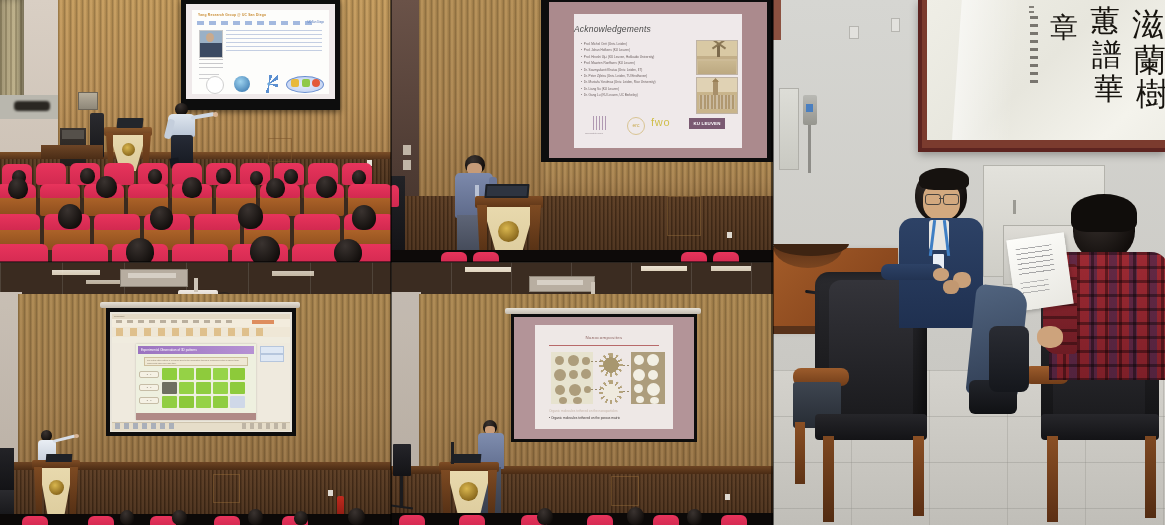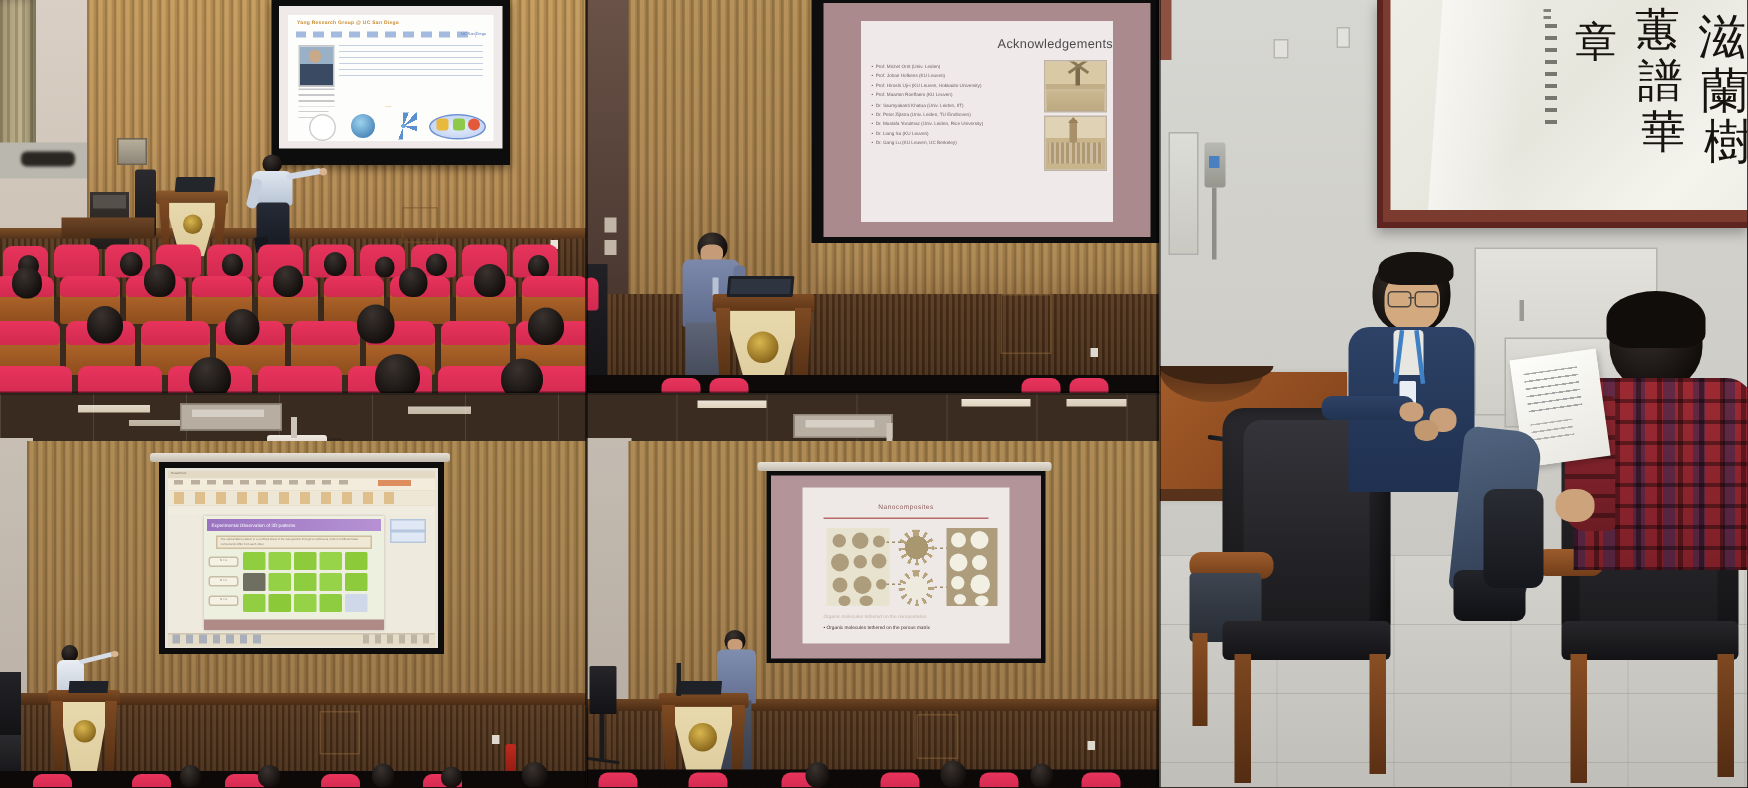--- a/index.html
+++ b/index.html
@@ -246,21 +246,21 @@
     <div class="abs" style="left:0;top:0;width:28px;height:262px;background:linear-gradient(180deg,#6a5248,#3f2f28);"></div>
     <div class="abs wood-wall" style="left:28px;top:0;width:125px;height:200px;filter:brightness(.92);"></div>
     <div class="abs" style="left:153px;top:0;width:229px;height:200px;background:#6a5349;"></div>
     <div class="abs wood-wall" style="left:153px;top:158px;width:229px;height:42px;filter:brightness(.9);"></div>
     <div class="abs wood-dark" style="left:0;top:196px;width:382px;height:66px;"></div>
 
     <div class="abs scr-frame" style="left:150px;top:0;width:232px;height:162px;">
       <div class="abs" style="left:8px;top:2px;width:218px;height:156px;background:#ab8a8d;"></div>
       <div class="abs scr-surface" style="left:33px;top:14px;width:168px;height:134px;">
 
-        <div class="abs" style="left:0;top:10px;width:168px;text-align:right;font-size:8.5px;color:#4a4a4a;letter-spacing:.2px;">Acknowledgements</div>
+        <div class="abs" style="left:0;top:10px;width:168px;text-align:left;font-size:8.5px;color:#4a4a4a;letter-spacing:.2px;font-style:italic;">Acknowledgements</div>
 
         <div class="abs" style="left:7px;top:27px;width:106px;">
           <div style="font-size:3.1px;line-height:6.4px;color:#6b5f5f;">
             <div>•&nbsp; <span>Prof. Michel Orrit (Univ. Leiden)</span></div>
             <div>•&nbsp; <span>Prof. Johan Hofkens (KU Leuven)</span></div>
             <div>•&nbsp; <span>Prof. Hiroshi Uji-i (KU Leuven, Hokkaido University)</span></div>
             <div>•&nbsp; <span>Prof. Maarten Roeffaers (KU Leuven)</span></div>
             <div>•&nbsp; <span>Dr. Saumyakanti Khatua (Univ. Leiden, IIT)</span></div>
             <div>•&nbsp; <span>Dr. Peter Zijlstra (Univ. Leiden, TU Eindhoven)</span></div>
             <div>•&nbsp; <span>Dr. Mustafa Yorulmaz (Univ. Leiden, Rice University)</span></div>
@@ -279,20 +279,30 @@
 
         <div class="abs" style="left:122px;top:63px;width:40px;height:35px;border:.6px solid #bfb3a5;
                     background:linear-gradient(180deg,#e0d2b4 0 40%,#c9b58c 40% 100%);overflow:hidden;">
           <div class="abs" style="left:16px;top:2px;width:5px;height:16px;background:#a8906a;"></div>
           <div class="abs" style="left:15px;top:0px;width:7px;height:4px;background:#9a8158;clip-path:polygon(50% 0,100% 100%,0 100%);"></div>
           <div class="abs" style="left:2px;top:17px;width:36px;height:14px;background:#b09870;"></div>
           <div class="abs" style="left:2px;top:17px;width:36px;height:14px;
                background:repeating-linear-gradient(90deg,rgba(255,255,255,.35) 0 1.5px,transparent 1.5px 3.5px);"></div>
         </div>
 
+        <div class="abs" style="left:5px;top:101px;width:160px;height:26px;">
+          <div class="abs" style="left:14px;top:1px;width:13px;height:14px;
+               background:repeating-linear-gradient(90deg,#9c7fa0 0 1.5px,transparent 1.5px 3px);opacity:.75;"></div>
+          <div class="abs" style="left:6px;top:17px;font-size:2.2px;color:#8e8288;">Universiteit Leiden</div>
+          <div class="abs" style="left:48px;top:2px;width:16px;height:16px;border-radius:50%;
+               border:1px solid #d9c493;color:#c9a94f;font-size:5px;text-align:center;line-height:15px;">erc</div>
+          <div class="abs" style="left:72px;top:1px;font-size:11px;color:#cfbe4a;font-weight:300;letter-spacing:.8px;">fwo</div>
+          <div class="abs" style="left:110px;top:3px;width:36px;height:11px;background:#7a5a72;
+               color:#fff;font-size:4.4px;font-weight:bold;text-align:center;line-height:11px;letter-spacing:.2px;">KU LEUVEN</div>
+        </div>
       </div>
     </div>
 
     <div class="abs" style="left:12px;top:145px;width:8px;height:10px;background:#c0b5a6;"></div>
     <div class="abs" style="left:12px;top:160px;width:8px;height:10px;background:#c0b5a6;"></div>
     <div class="abs" style="left:276px;top:196px;width:32px;height:38px;border:1px solid rgba(150,110,60,.45);"></div>
     <div class="abs" style="left:336px;top:232px;width:5px;height:6px;background:#ded9d0;"></div>
 
     <div class="abs" style="left:62px;top:155px;width:50px;height:107px;">
       <div class="abs head" style="left:12px;top:0;width:20px;height:19px;"></div>

